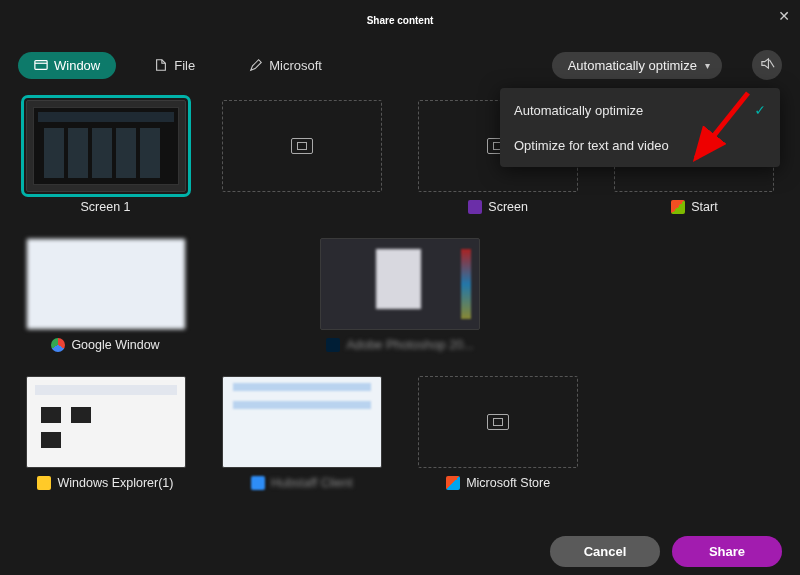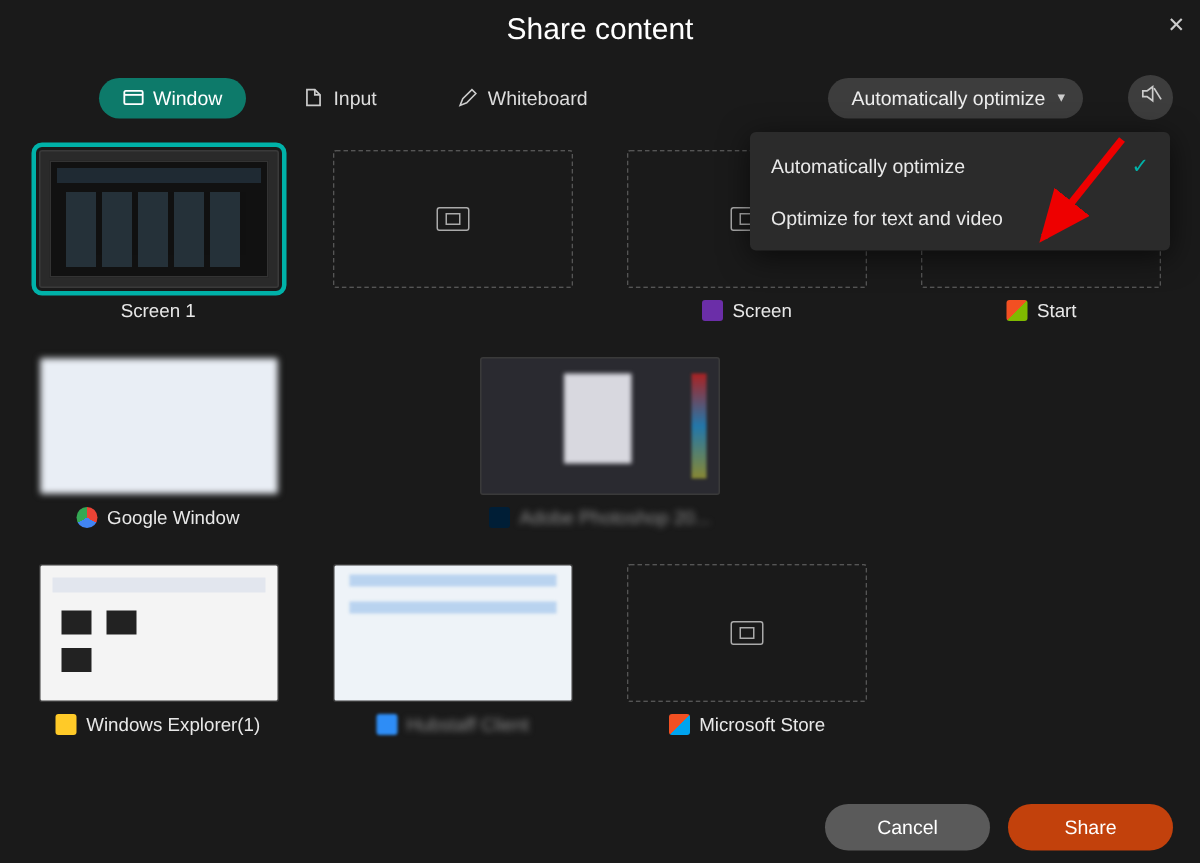--- a/index.html
+++ b/index.html
@@ -11,30 +11,29 @@
     overflow: hidden;
     position: relative;
   }
   .titlebar {
     height: 40px;
     display: flex;
     align-items: center;
     justify-content: center;
     position: relative;
   }
-  .title { font-size: 20px; font-weight: 400; color:#fff; }
+  .title { font-size: 10px; font-weight: 700; color:#fff; }
   .close-x {
     position: absolute; right: 10px; top: 8px;
     font-size: 14px; color: #ccc; cursor: pointer;
   }
   .toolbar {
     display: flex; align-items: center;
     padding: 10px 18px;
     gap: 22px;
-    margin-left: 48px;
   }
   .pill {
     display: inline-flex; align-items: center; gap: 6px;
     padding: 6px 16px; border-radius: 16px;
     font-size: 13px; cursor: pointer;
     color: #ddd;
   }
   .pill.active { background: #0d7a6a; color: #fff; }
   .pill .ic { width:14px; height:14px; display:inline-block; }
   .spacer { flex: 1; }
@@ -75,28 +74,28 @@
     padding:10px 14px; font-size:13px; color:#e8e8e8; cursor:pointer;
     display:flex; align-items:center; justify-content:space-between;
   }
   .dd-item.hl { outline:3px solid #e00000; outline-offset:-2px; }
   .check { color:#00b2a9; font-size:14px; }
   .arrow {
     position:absolute; z-index:11;
   }
   .bottombar {
     position:absolute; bottom:8px; right:18px;
-    display:flex; gap:12px;
+    display:flex; gap:12px;font-weight:bold;
   }
   .btn {
     width:110px; padding:8px 0; text-align:center;
     border-radius:16px; font-size:13px; cursor:pointer;
   }
   .btn.cancel { background:#5a5a5a; color:#fff; }
-  .btn.share { background:#c2410c; color:#fff; }
+  .btn.share { background:#a21caf; color:#fff; }
   
   .mini-screen {
     position:absolute; inset:6px; background:#111; border:1px solid #333;
   }
   .mini-screen::before {
     content:""; position:absolute; top:4px; left:4px; right:4px; height:10px;
     background:#1f2a33;
   }
   .mini-screen::after {
     content:""; position:absolute; top:20px; left:10px; width:120px; height:50px;
@@ -125,29 +124,29 @@
     </span>
     <span>Window</span>
   </div>
   <div class="pill">
     <span class="ic">
       <svg viewBox="0 0 16 16" width="14" height="14">
           <path d="M3 2h6l4 4v8H3z" fill="none" stroke="#ccc" stroke-width="1.3"></path>
           <path d="M9 2v4h4" fill="none" stroke="#ccc" stroke-width="1.3"></path>
         </svg>
     </span>
-    <span>Input</span>
+    <span>File</span>
   </div>
   <div class="pill">
     <span class="ic">
       <svg viewBox="0 0 16 16" width="14" height="14">
           <path d="M2 14l2-5 7-7 3 3-7 7-5 2z" fill="none" stroke="#ccc" stroke-width="1.2"></path>
         </svg>
     </span>
-    <span>Whiteboard</span>
+    <span>Microsoft</span>
   </div>
   <div class="spacer"></div>
   <div class="opt-btn">
     <span>Automatically optimize</span>
     <span style="font-size:10px;color:#ccc;">▾</span>
   </div>
   <div class="audio-btn">
     <span>
       <svg viewBox="0 0 16 16" width="15" height="15">
           <path d="M2 6v4h3l4 3V3L5 6H2z" fill="none" stroke="#ccc" stroke-width="1.2"></path>

